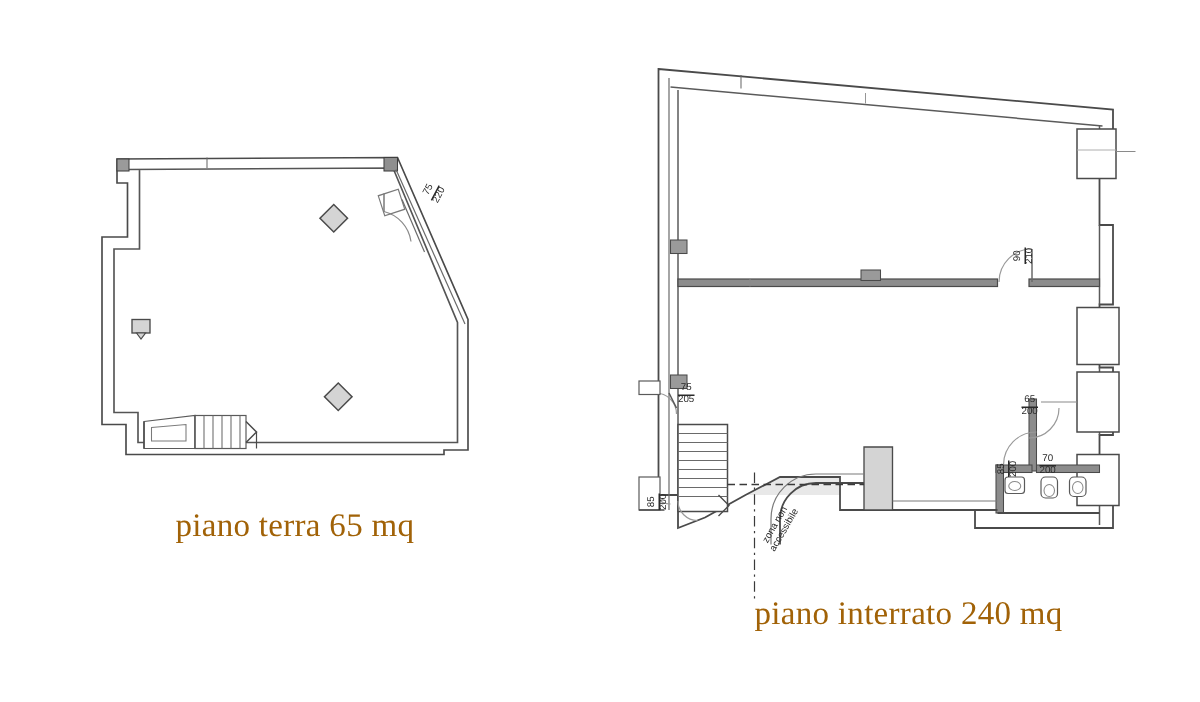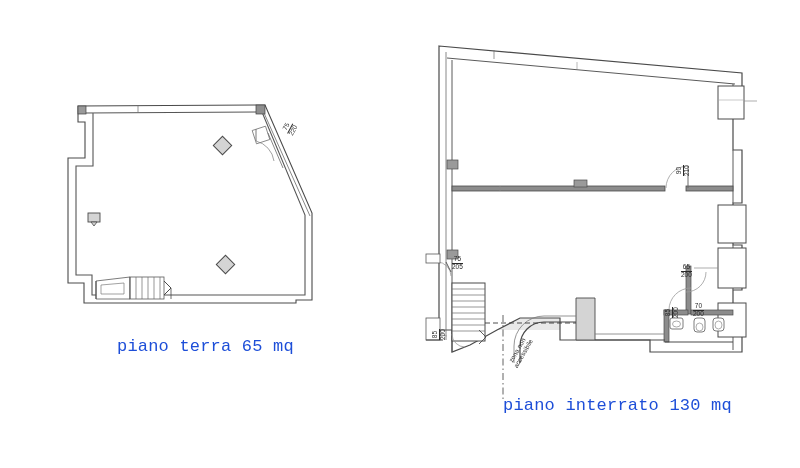--- a/index.html
+++ b/index.html
@@ -23,23 +23,23 @@
   }
   svg.plan-svg {
     position: absolute;
     left: 0; top: 0;
     width: 800px;
     height: 468px;
     display: block;
   }
   .caption {
     position: absolute;
-    font-family: Liberation Mono, monospace;
-    font-size: 17px;
-    color: #1d4ed8;
+    font-family: Liberation Serif, serif;
+    font-size: 22px;
+    color: #a16207;
     white-space: nowrap;
     letter-spacing: 0.2px;
   }
   #caption-ground {
     left: 117px;
     top: 337px;
   }
   #caption-basement {
     left: 503px;
     top: 396px;
@@ -299,15 +299,15 @@
     <span class="num-top">70</span>
     <span class="num-bot">200</span>
   </div>
 
   <div class="note-label" style="left:506px; top:362px;">
     <span>zona non</span><br>
     <span>accessibile</span>
   </div>
 
   <div class="caption" id="caption-ground">piano terra 65 mq</div>
-  <div class="caption" id="caption-basement">piano interrato 130 mq</div>
+  <div class="caption" id="caption-basement">piano interrato 240 mq</div>
 
 </div>
 
 </body></html>

